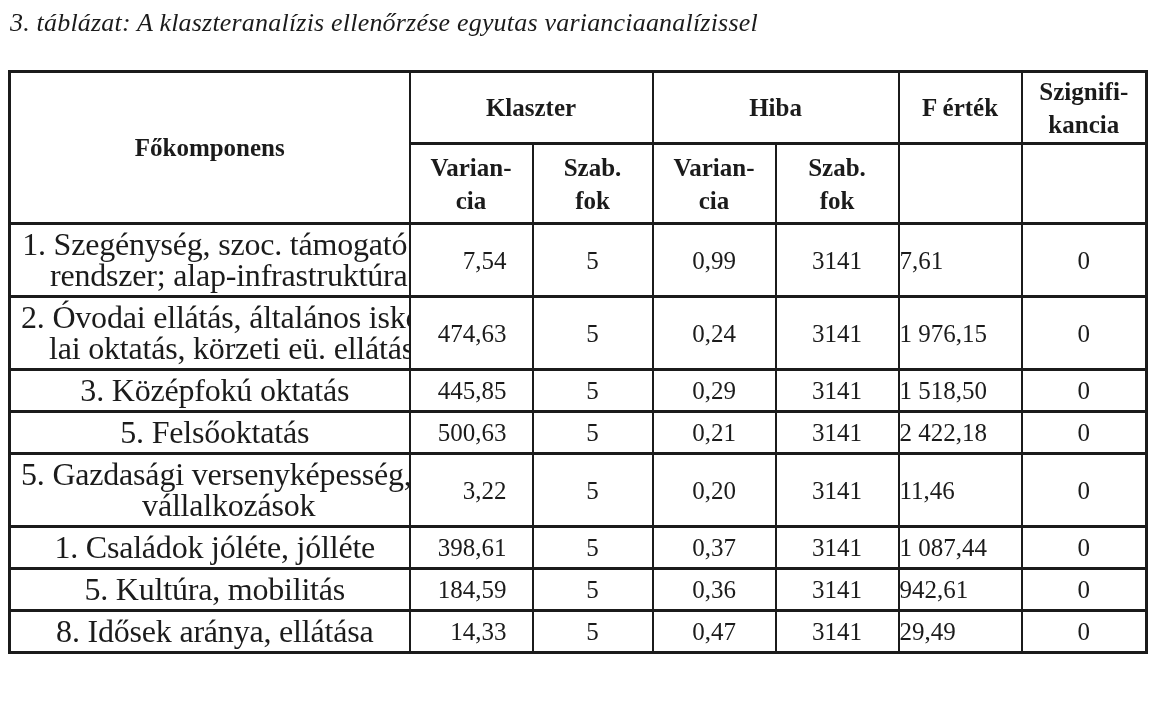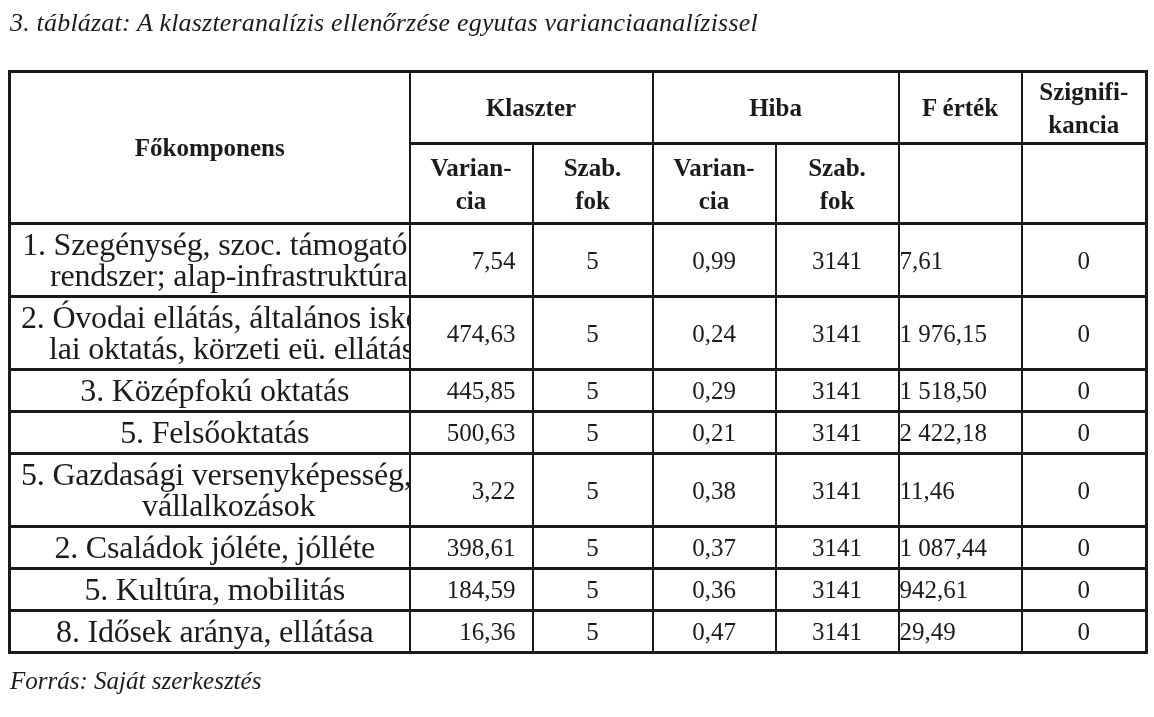--- a/index.html
+++ b/index.html
@@ -59,21 +59,21 @@
   td.c-label {
     text-align: center;
     padding-left: 38px;
     text-indent: -28px;
     white-space: pre;
     font-size: 32px;
     letter-spacing: -0.2px;
     font-family: Liberation Serif, serif;
   }
   td.c-num { text-align: center; }
-  td.c-varright { text-align: right; padding-right: 16px; }
+  td.c-varright { text-align: right; padding-right: 25px; }
   td.c-f { text-align: left; padding-right: 9px; }
   .source {
     position: absolute;
     left: 10px;
     top: 664px;
     font-style: italic;
     font-size: 25px;
     line-height: 34px;
     white-space: nowrap;
   }
@@ -154,50 +154,49 @@
         <td class="c-num">0,21</td>
         <td class="c-num">3141</td>
         <td class="c-f">2 422,18</td>
         <td class="c-num">0</td>
       </tr>
       <tr class="row-tall">
         <td class="c-label">5. Gazdasági versenyképesség,
 vállalkozások</td>
         <td class="c-varright">3,22</td>
         <td class="c-num">5</td>
-        <td class="c-num">0,38</td>
+        <td class="c-num">0,20</td>
         <td class="c-num">3141</td>
         <td class="c-f">11,46</td>
         <td class="c-num">0</td>
       </tr>
       <tr class="row-short">
-        <td class="c-label">2. Családok jóléte, jólléte</td>
+        <td class="c-label">1. Családok jóléte, jólléte</td>
         <td class="c-varright">398,61</td>
         <td class="c-num">5</td>
         <td class="c-num">0,37</td>
         <td class="c-num">3141</td>
         <td class="c-f">1 087,44</td>
         <td class="c-num">0</td>
       </tr>
       <tr class="row-short">
         <td class="c-label">5. Kultúra, mobilitás</td>
         <td class="c-varright">184,59</td>
         <td class="c-num">5</td>
         <td class="c-num">0,36</td>
         <td class="c-num">3141</td>
         <td class="c-f">942,61</td>
         <td class="c-num">0</td>
       </tr>
       <tr class="row-short">
         <td class="c-label">8. Idősek aránya, ellátása</td>
-        <td class="c-varright">16,36</td>
+        <td class="c-varright">14,33</td>
         <td class="c-num">5</td>
         <td class="c-num">0,47</td>
         <td class="c-num">3141</td>
         <td class="c-f">29,49</td>
         <td class="c-num">0</td>
       </tr>
     </tbody>
   </table>
 
-  <div class="source">Forrás: Saját szerkesztés</div>
 
 </div>
 
 </body></html>

